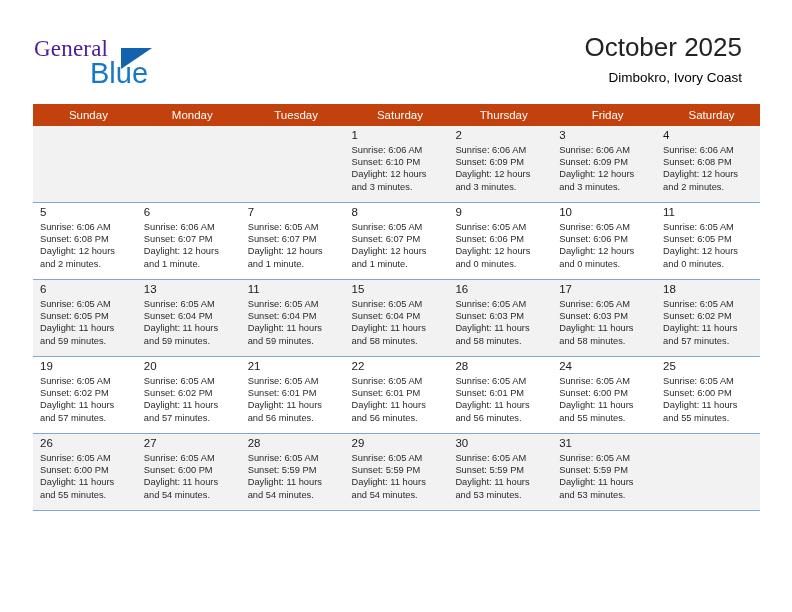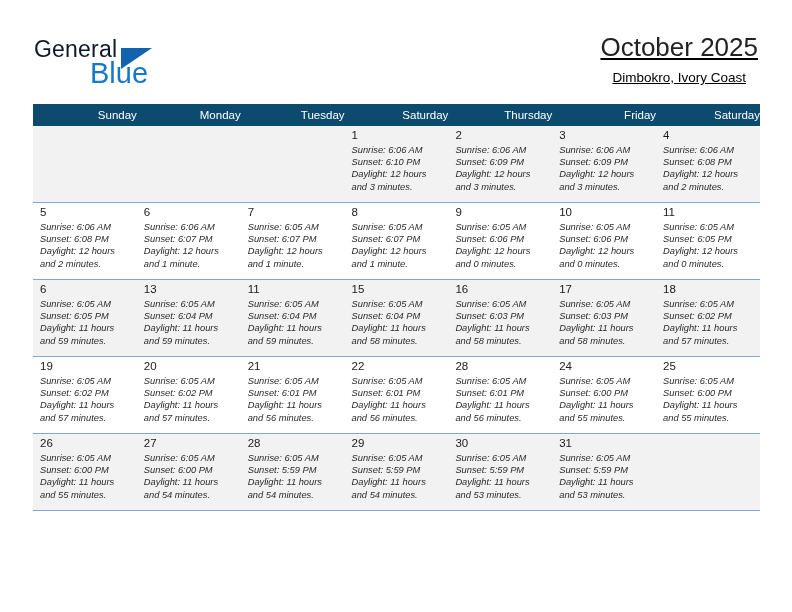--- a/index.html
+++ b/index.html
@@ -35,22 +35,22 @@
     top: 36px;
     width: 210px;
     height: 52px;
   }
   .brand-general {
     position: absolute;
     left: 0;
     top: 0;
     font-size: 23px;
     letter-spacing: .2px;
-    color: #0f172a;
-    font-family: Liberation Sans, sans-serif;
+    color: #4c1d95;
+    font-family: Liberation Serif, serif;
   }
   .brand-blue {
     position: absolute;
     left: 56px;
     top: 21px;
     font-size: 29px;
     color: #1878c8;
     font-family: "Liberation Sans", sans-serif;
   }
   .brand-triangle {
@@ -58,24 +58,23 @@
     left: 87px;
     top: 12px;
     width: 0;
     height: 0;
     border-left: 31px solid #1263ad;
     border-bottom: 21px solid transparent;
   }
 
   .title-block {
     position: absolute;
-    right: 34px;
+    right: 50px;
     top: 30px;
-    text-align: center;
-    text-decoration: underline;
+    text-align: right;
   }
   .cal-title {
     font-size: 26px;
     font-weight: normal;
     color: #222222;
     line-height: 34px;
     white-space: nowrap;
   }
   .cal-subtitle {
     font-size: 13.5px;
@@ -88,25 +87,25 @@
   
   .calendar {
     position: absolute;
     left: 33px;
     top: 104px;
     width: 727px;
     border-collapse: collapse;
     table-layout: fixed;
   }
   .calendar th {
-    background: #0c4a6e;
+    background: #c2410c;
     color: #ffffff;
     font-size: 11.5px;
     font-weight: normal;
-    text-align: right;
+    text-align: center;
     padding: 5px 0 5px 7px;
     height: 12px;
     border: none;
     margin-left: 32px;
   }
   .calendar td {
     width: 103.85px;
     height: 76px;
     vertical-align: top;
     padding: 0;
@@ -126,21 +125,20 @@
   .day-num {
     font-size: 11.5px;
     color: #1a1a1a;
     line-height: 15px;
     margin-bottom: 1px;
   }
   .day-info {
     font-size: 9.3px;
     color: #2b2b2b;
     line-height: 12.2px;
-    font-style: italic;
   }
   .day-info div {
     white-space: nowrap;
   }
   .empty .cell-inner { padding: 0; }
 </style>
 </head>
 <body>
 
 <div class="page">

